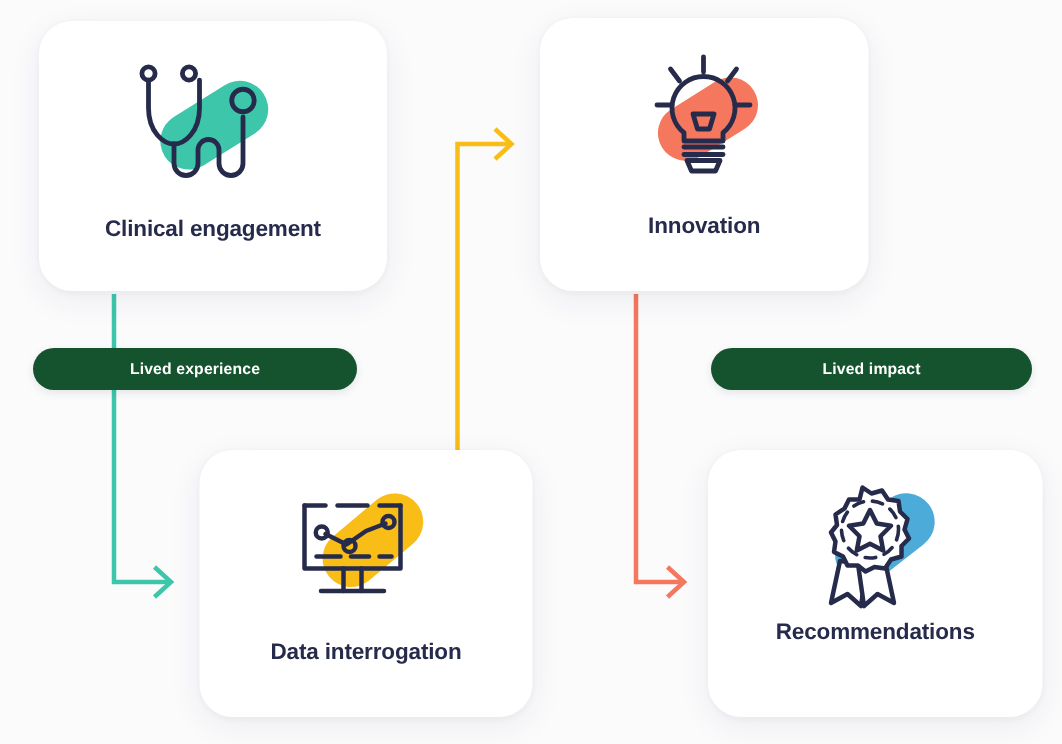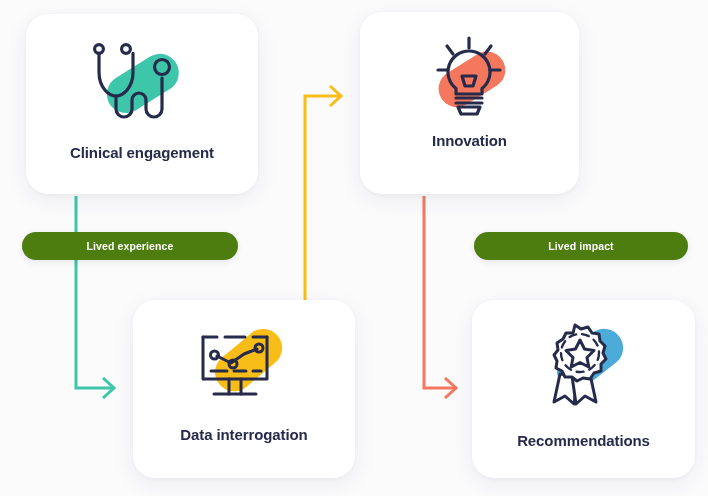--- a/index.html
+++ b/index.html
@@ -35,35 +35,35 @@
     text-align:center;
     white-space:nowrap;
   }
 
   #card-clinical{left:26px;top:14px;width:232px;height:180px;}
   #card-clinical .card-icon{margin-top:22px;}
   #card-clinical .card-title{margin-top:12px;}
 
   #card-innovation{left:360px;top:12px;width:219px;height:182px;}
   #card-innovation .card-icon{margin-top:20px;}
-  #card-innovation .card-title{margin-top:4px;}
+  #card-innovation .card-title{margin-top:14px;}
 
   #card-data{left:133px;top:300px;width:222px;height:178px;}
   #card-data .card-icon{margin-top:16px;}
   #card-data .card-title{margin-top:14px;}
 
   #card-recommendations{left:472px;top:300px;width:223px;height:178px;}
   #card-recommendations .card-icon{margin-top:16px;}
-  #card-recommendations .card-title{margin-top:20px;}
+  #card-recommendations .card-title{margin-top:1px;}
 
   
   .pill{
     position:absolute;
     height:28px;
-    background:#4d7c0f;
+    background:#14532d;
     border-radius:14px;
     color:#ffffff;
     font-size:10.5px;
     font-weight:bold;
     letter-spacing:.1px;
     display:flex;
     align-items:center;
     justify-content:center;
     z-index:3;
     box-shadow:0 2px 6px rgba(30,35,70,.10);

